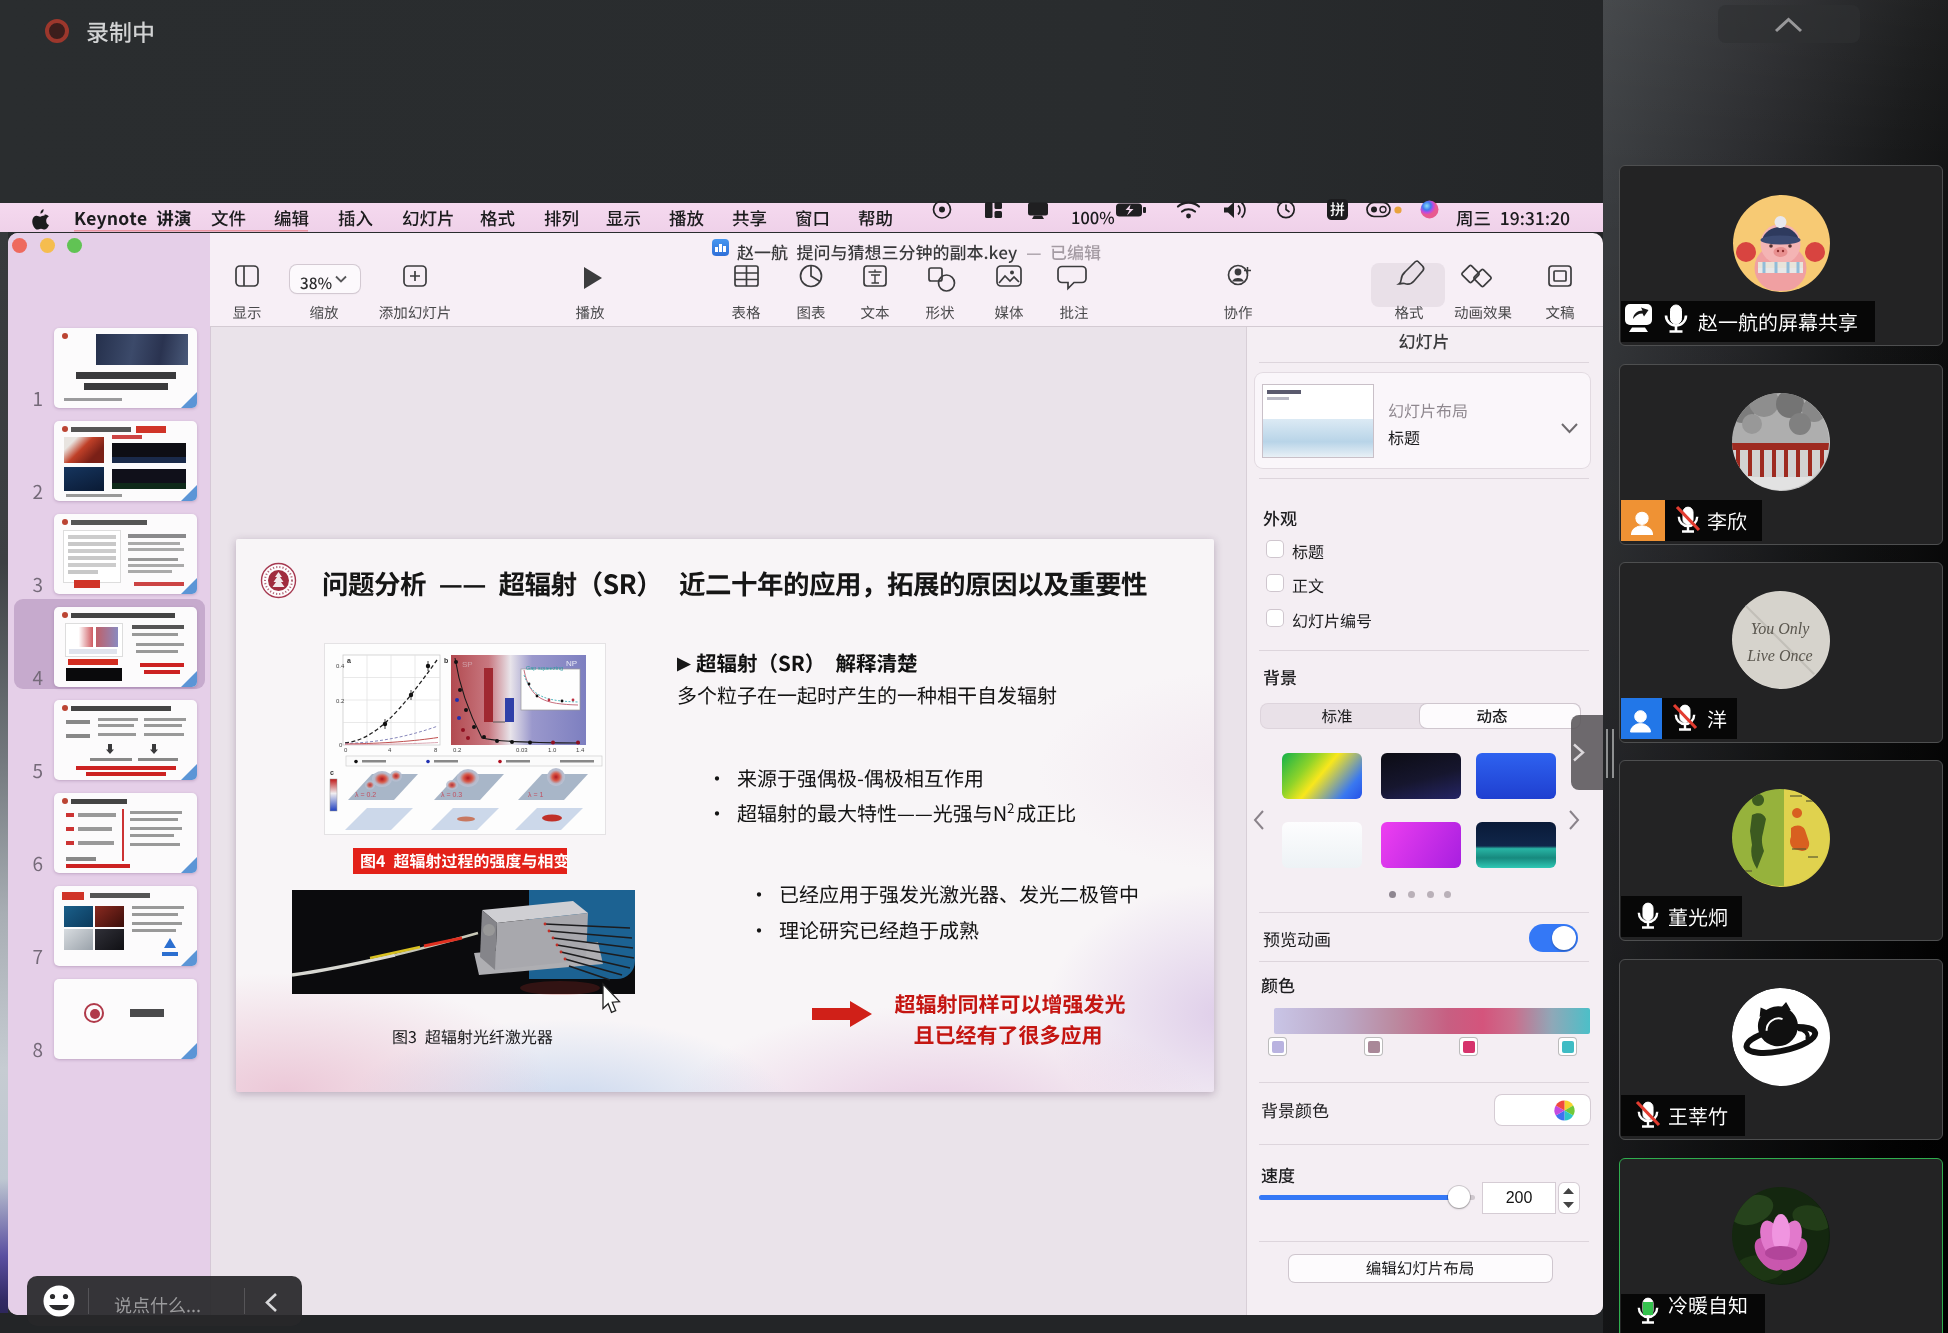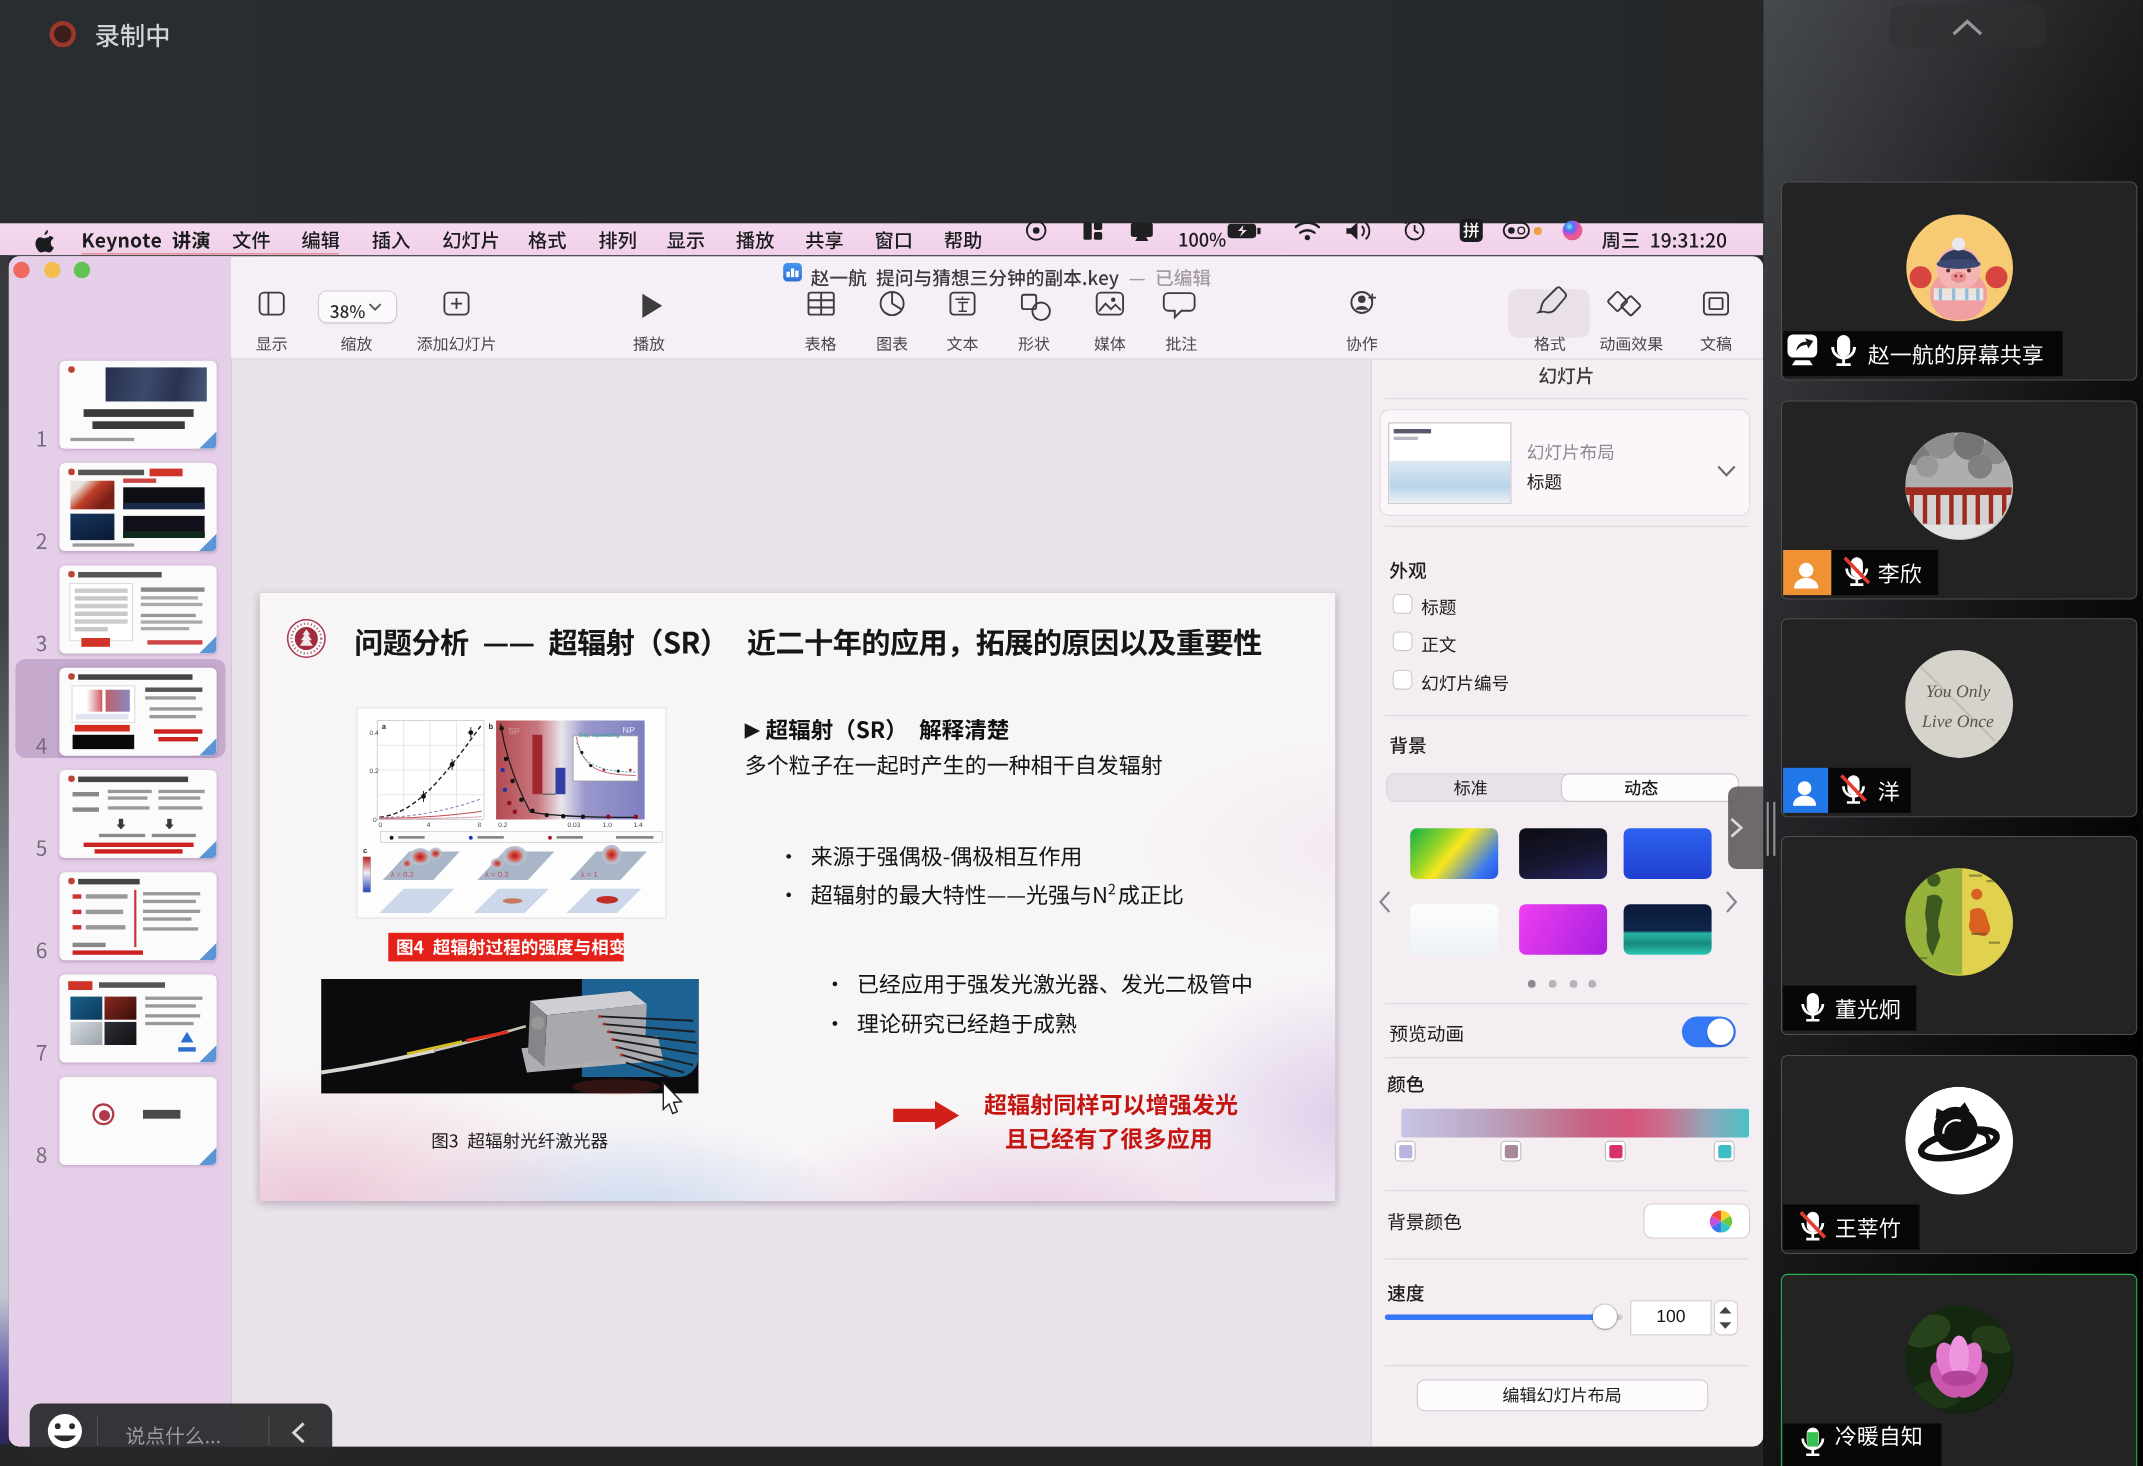--- a/index.html
+++ b/index.html
@@ -261,21 +261,21 @@
 <div class="gstop" style="left:1452px">
           <i style="background:#d6336c"></i>
         </div>
 <div class="gstop" style="left:1551px">
           <i style="background:#3fbcc4"></i>
         </div>
 <div id="colorwell"></div>
 <div style="position:absolute;left:1251px;top:962px;width:216px;height:5px;border-radius:3px;background:#cfc8ce"></div>
 <div id="slider"></div>
 <div id="sliderknob"></div>
-<div id="valbox">100</div>
+<div id="valbox">200</div>
 <div id="stepper"></div>
 <div id="editbtn"></div>
 <div id="collapsetab"></div>
 
   </div>
 
  </div>
  <div id="sidebar">
   <div id="sbbtn"></div>
   <div class="vbar" style="left:3px"></div>

